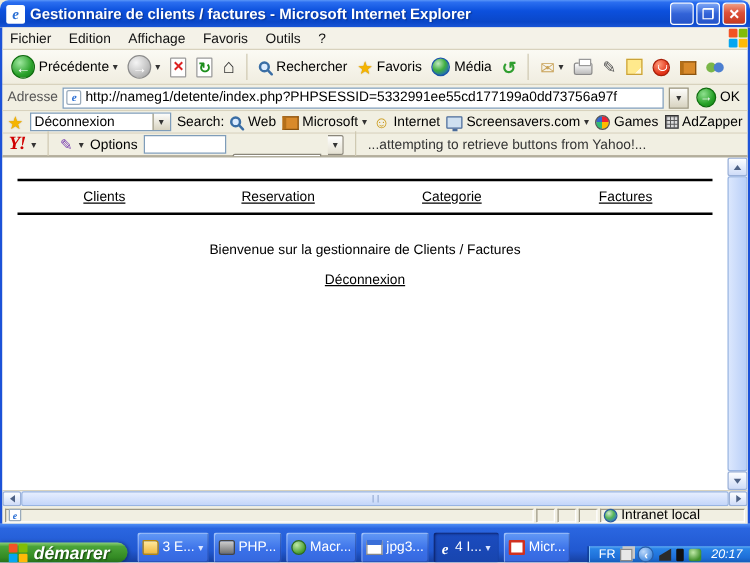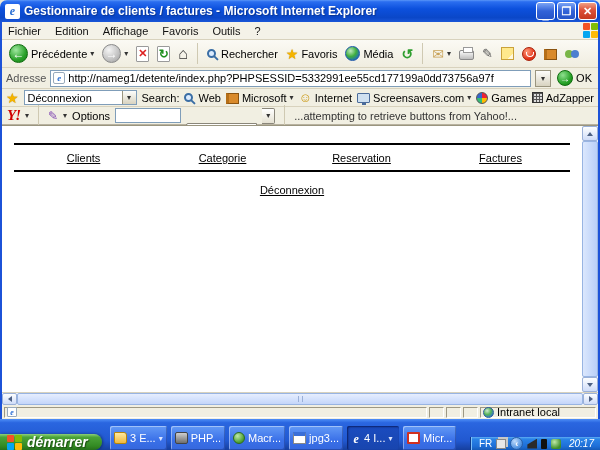--- a/index.html
+++ b/index.html
@@ -348,25 +348,26 @@
         </span>
       <span class="vsep"></span>
       <span class="ystatus">...attempting to retrieve buttons from Yahoo!...</span>
     </div>
 
     <div class="content-wrap">
       <div class="content">
         <div class="rule r1"></div>
         <div class="navrow">
           <a href="#">Clients</a>
+          <a href="#">Reservation</a>
           <a href="#">Categorie</a>
-          <a href="#">Reservation</a>
           <a href="#">Factures</a>
         </div>
         <div class="rule"></div>
+        <div class="welcome">Bienvenue sur la gestionnaire de Clients / Factures</div>
         <a href="#" class="logout">Déconnexion</a>
       </div>
       <div class="vscroll">
         <span class="sbtn">
             <span class="tri-up"></span>
           </span>
         <span class="vthumb"></span>
         <span class="sbtn">
             <span class="tri-down"></span>
           </span>

